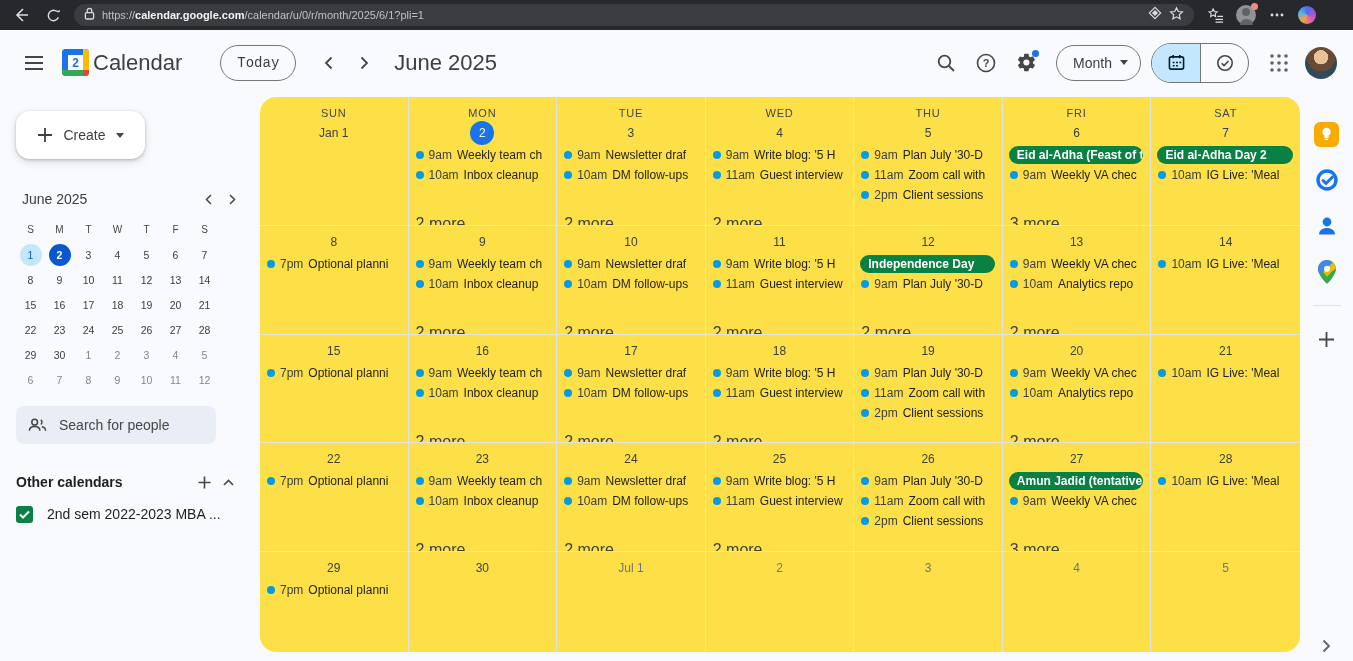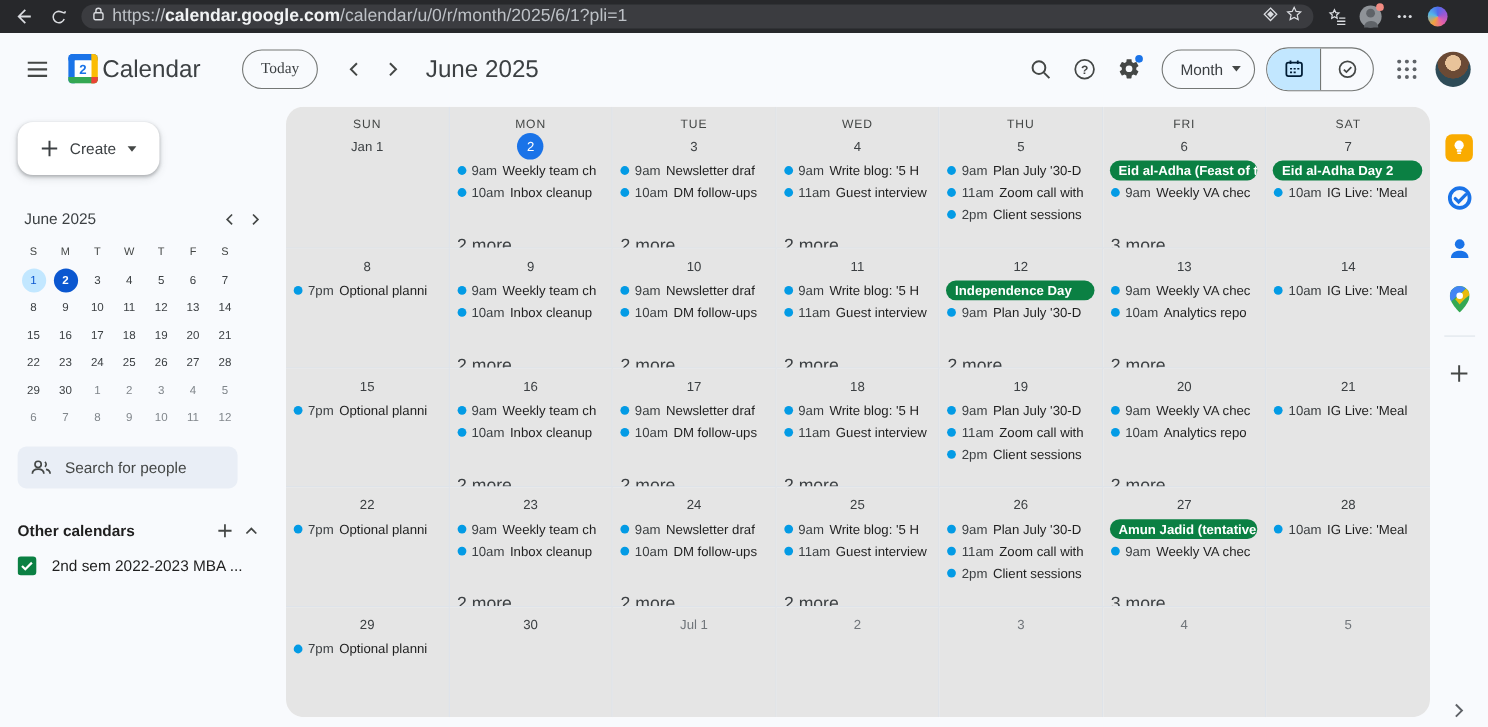--- a/index.html
+++ b/index.html
@@ -3,41 +3,41 @@
 <meta charset="utf-8">
 <style>
   * { margin:0; padding:0; box-sizing:border-box; }
   html,body { width:1353px; height:661px; overflow:hidden; }
   body { font-family:"Liberation Sans","DejaVu Sans",sans-serif; background:#f8fafd; }
 
   
   .browser-bar { height:30px; background:#27282b; display:flex; align-items:center; padding:0 10px; gap:10px; }
   .bicon { color:#dadce0; display:flex; align-items:center; justify-content:center; width:22px; height:22px; flex:0 0 auto; cursor:pointer; }
   .url-pill { flex:1; height:22px; background:#3b3c40; border-radius:11px; display:flex; align-items:center; padding:0 10px; gap:7px; max-width:1120px; }
-  .url-text { color:#bdc1c6; font-size:16px; white-space:nowrap; overflow:hidden; }
+  .url-text { color:#bdc1c6; font-size:11px; white-space:nowrap; overflow:hidden; }
   .url-text b { color:#f1f3f4; font-weight:700; }
   .b-avatar { width:20px; height:20px; border-radius:50%; background:#8f9398; position:relative; display:flex; align-items:flex-end; justify-content:center; overflow:visible; }
   .b-avatar .head { width:8px; height:8px; border-radius:50%; background:#5f6368; position:absolute; top:3px; }
   .b-avatar .bod { width:13px; height:6px; border-radius:6px 6px 0 0; background:#5f6368; }
   .b-avatar .dot { position:absolute; top:-2px; right:-2px; width:7px; height:7px; border-radius:50%; background:#f28b82; }
   .copilot { width:18px; height:18px; border-radius:50%; background:conic-gradient(#4f6bed,#9b57d3,#e660a8,#f2a33c,#53b7e8,#4f6bed); }
 
   
   .app { height:631px; display:flex; flex-direction:column; background:#f8fafd; }
   .app-header { height:65px; display:flex; align-items:center; padding:0 16px 0 14px; flex:0 0 auto; }
   .hambtn { width:40px; height:40px; border-radius:50%; display:flex; align-items:center; justify-content:center; cursor:pointer; }
   .logo { width:27px; height:27px; border-radius:4px; position:relative; margin:0 4px 0 8px; background:#fff; overflow:hidden; flex:0 0 auto; }
   .logo .top { position:absolute; top:0; left:0; right:0; height:6px; background:#1a73e8; }
   .logo .left { position:absolute; top:0; left:0; bottom:0; width:6px; background:#1a73e8; }
   .logo .right { position:absolute; top:0; right:0; bottom:0; width:6px; background:#fbbc04; }
   .logo .bottom { position:absolute; bottom:0; left:0; right:0; height:6px; background:#34a853; }
   .logo .corner { position:absolute; bottom:0; right:0; width:6px; height:6px; background:#ea4335; }
   .logo .num { position:absolute; inset:6px; background:#fff; display:flex; align-items:center; justify-content:center; font-size:12px; font-weight:700; color:#1a73e8; }
   .app-name { font-size:22px; color:#3c4043; margin-right:38px; }
-  .today-btn { height:36px; border:1px solid #747775; border-radius:18px; background:transparent; padding:0 16px; font-size:14px; color:#3c4043; cursor:pointer; font-family:Liberation Serif, serif; }
+  .today-btn { height:36px; border:1px solid #747775; border-radius:18px; background:transparent; padding:0 16px; font-size:14px; color:#3c4043; cursor:pointer; font-family:Liberation Mono, monospace; }
   .navchev { width:36px; height:36px; border-radius:50%; display:flex; align-items:center; justify-content:center; cursor:pointer; color:#444746; }
   .month-title { font-size:22px; color:#3c4043; margin-left:12px; white-space:nowrap; }
   .hspace { flex:1; }
   .hicon { width:40px; height:40px; border-radius:50%; display:flex; align-items:center; justify-content:center; color:#444746; cursor:pointer; position:relative; }
   .hicon .bluedot { position:absolute; top:7px; right:7px; width:7px; height:7px; border-radius:50%; background:#1a73e8; }
   .view-pill { height:36px; border:1px solid #747775; border-radius:18px; display:flex; align-items:center; padding:0 12px 0 16px; gap:8px; font-size:14px; color:#3c4043; cursor:pointer; margin:0 10px; background:transparent; }
   .caret { width:0; height:0; border-left:4px solid transparent; border-right:4px solid transparent; border-top:5px solid #444746; }
   .seg { height:40px; border:1px solid #747775; border-radius:20px; display:flex; overflow:hidden; margin-right:10px; }
   .seg-cell { width:48px; display:flex; align-items:center; justify-content:center; cursor:pointer; }
   .seg-cell.active { background:#c2e7ff; color:#001d35; }
@@ -67,21 +67,21 @@
   .cal-sec-head { display:flex; align-items:center; font-size:14px; font-weight:600; color:#1f1f1f; padding-right:6px; }
   .cal-sec-head .lbl { flex:1; }
   .secicon { width:24px; height:24px; display:flex; align-items:center; justify-content:center; color:#444746; cursor:pointer; }
   .cal-item { display:flex; align-items:center; gap:14px; height:28px; margin-top:6px; font-size:14px; color:#1f1f1f; cursor:pointer; white-space:nowrap; overflow:hidden; }
   .cbox { width:17px; height:17px; border-radius:3px; flex:0 0 auto; display:flex; align-items:center; justify-content:center; }
   .cbox svg { display:block; }
   .cbox.unchecked { background:#fff; border:2px solid #4285f4; }
 
   
   #month-grid { display:grid; grid-template-columns:repeat(7,1fr); grid-template-rows:129px 109px 108px 109px 1fr; height:100%; }
-  .cell { border-right:1px solid #dde3ea; border-bottom:1px solid #dde3ea; overflow:hidden; cursor:pointer; background:#e5e5e5; }
+  .cell { border-right:1px solid #dde3ea; border-bottom:1px solid #dde3ea; overflow:hidden; cursor:pointer; background:#fde047; }
   .cell:nth-child(7n) { border-right:none; }
   .cell.lastrow { border-bottom:none; }
   .dow { text-align:center; font-size:11px; letter-spacing:.8px; color:#444746; font-weight:500; margin:10px 0 0; }
   .date-row { text-align:center; margin-top:4px; }
   .r1 .date-row { margin-top:2px; }
   .date-num { display:inline-flex; align-items:center; justify-content:center; min-width:24px; height:24px; border-radius:12px; font-size:12px; font-weight:500; color:#3c4043; padding:0 3px; }
   .date-num.outside { color:#70757a; }
   .date-num.today { background:#1a73e8; color:#fff; }
   .event { display:flex; align-items:center; height:20px; padding:0 6px 0 7px; gap:5px; font-size:12px; color:#3c4043; white-space:nowrap; overflow:hidden; }
   .event .dot { width:8px; height:8px; border-radius:50%; background:#039be5; flex:0 0 auto; }

